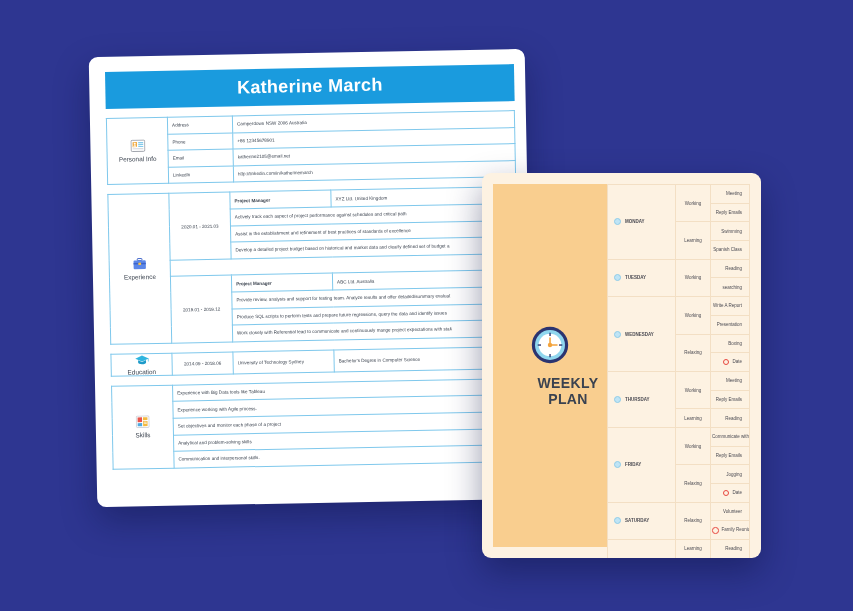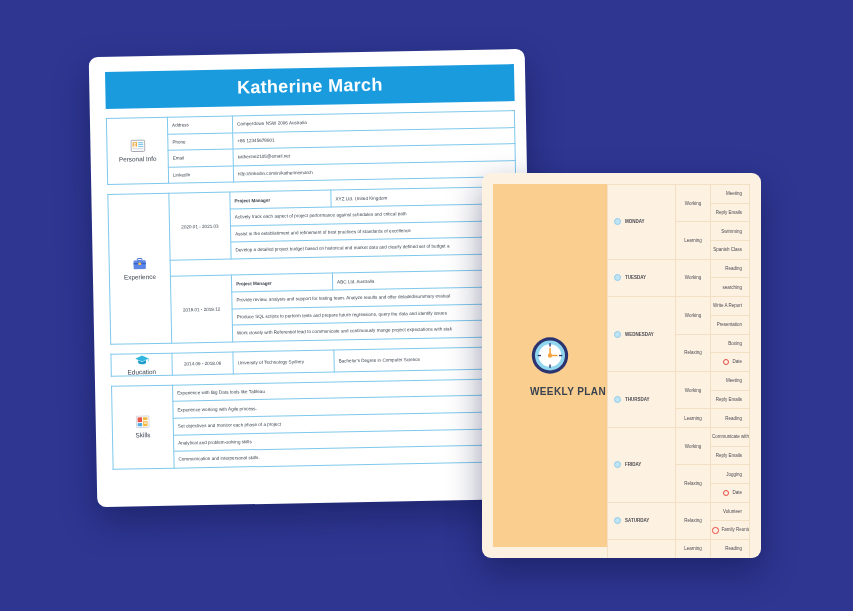--- a/index.html
+++ b/index.html
@@ -69,21 +69,21 @@
     width:114px;background:#F9CE8F;
     position:relative;flex:0 0 114px;
   }
   .weekly-brand{
     position:absolute;left:0;right:0;top:50%;
     transform:translateY(-50%);
     text-align:center;
   }
   .weekly-brand .wp-label{
     display:block;margin-top:6px;
-    font-size:10px;font-weight:bold;color:#3A4250;letter-spacing:.4px;padding-left:36px;
+    font-size:14px;font-weight:bold;color:#3A4250;letter-spacing:.4px;padding-left:36px;
   }
   .weekly-right{flex:1;}
   table.wtbl{border-collapse:collapse;width:100%;table-layout:fixed;}
   table.wtbl td{
     border:1px solid #F3DFC4;
     font-size:4.5px;color:#4a4a52;
     height:15.7px;vertical-align:middle;overflow:hidden;white-space:nowrap;
   }
   td.day-cell{width:60px;padding-left:6px;font-size:5.4px;font-weight:bold;color:#3A4250;}
   td.cat-cell{width:32px;text-align:center;font-size:4.4px;color:#5a5a62;}

